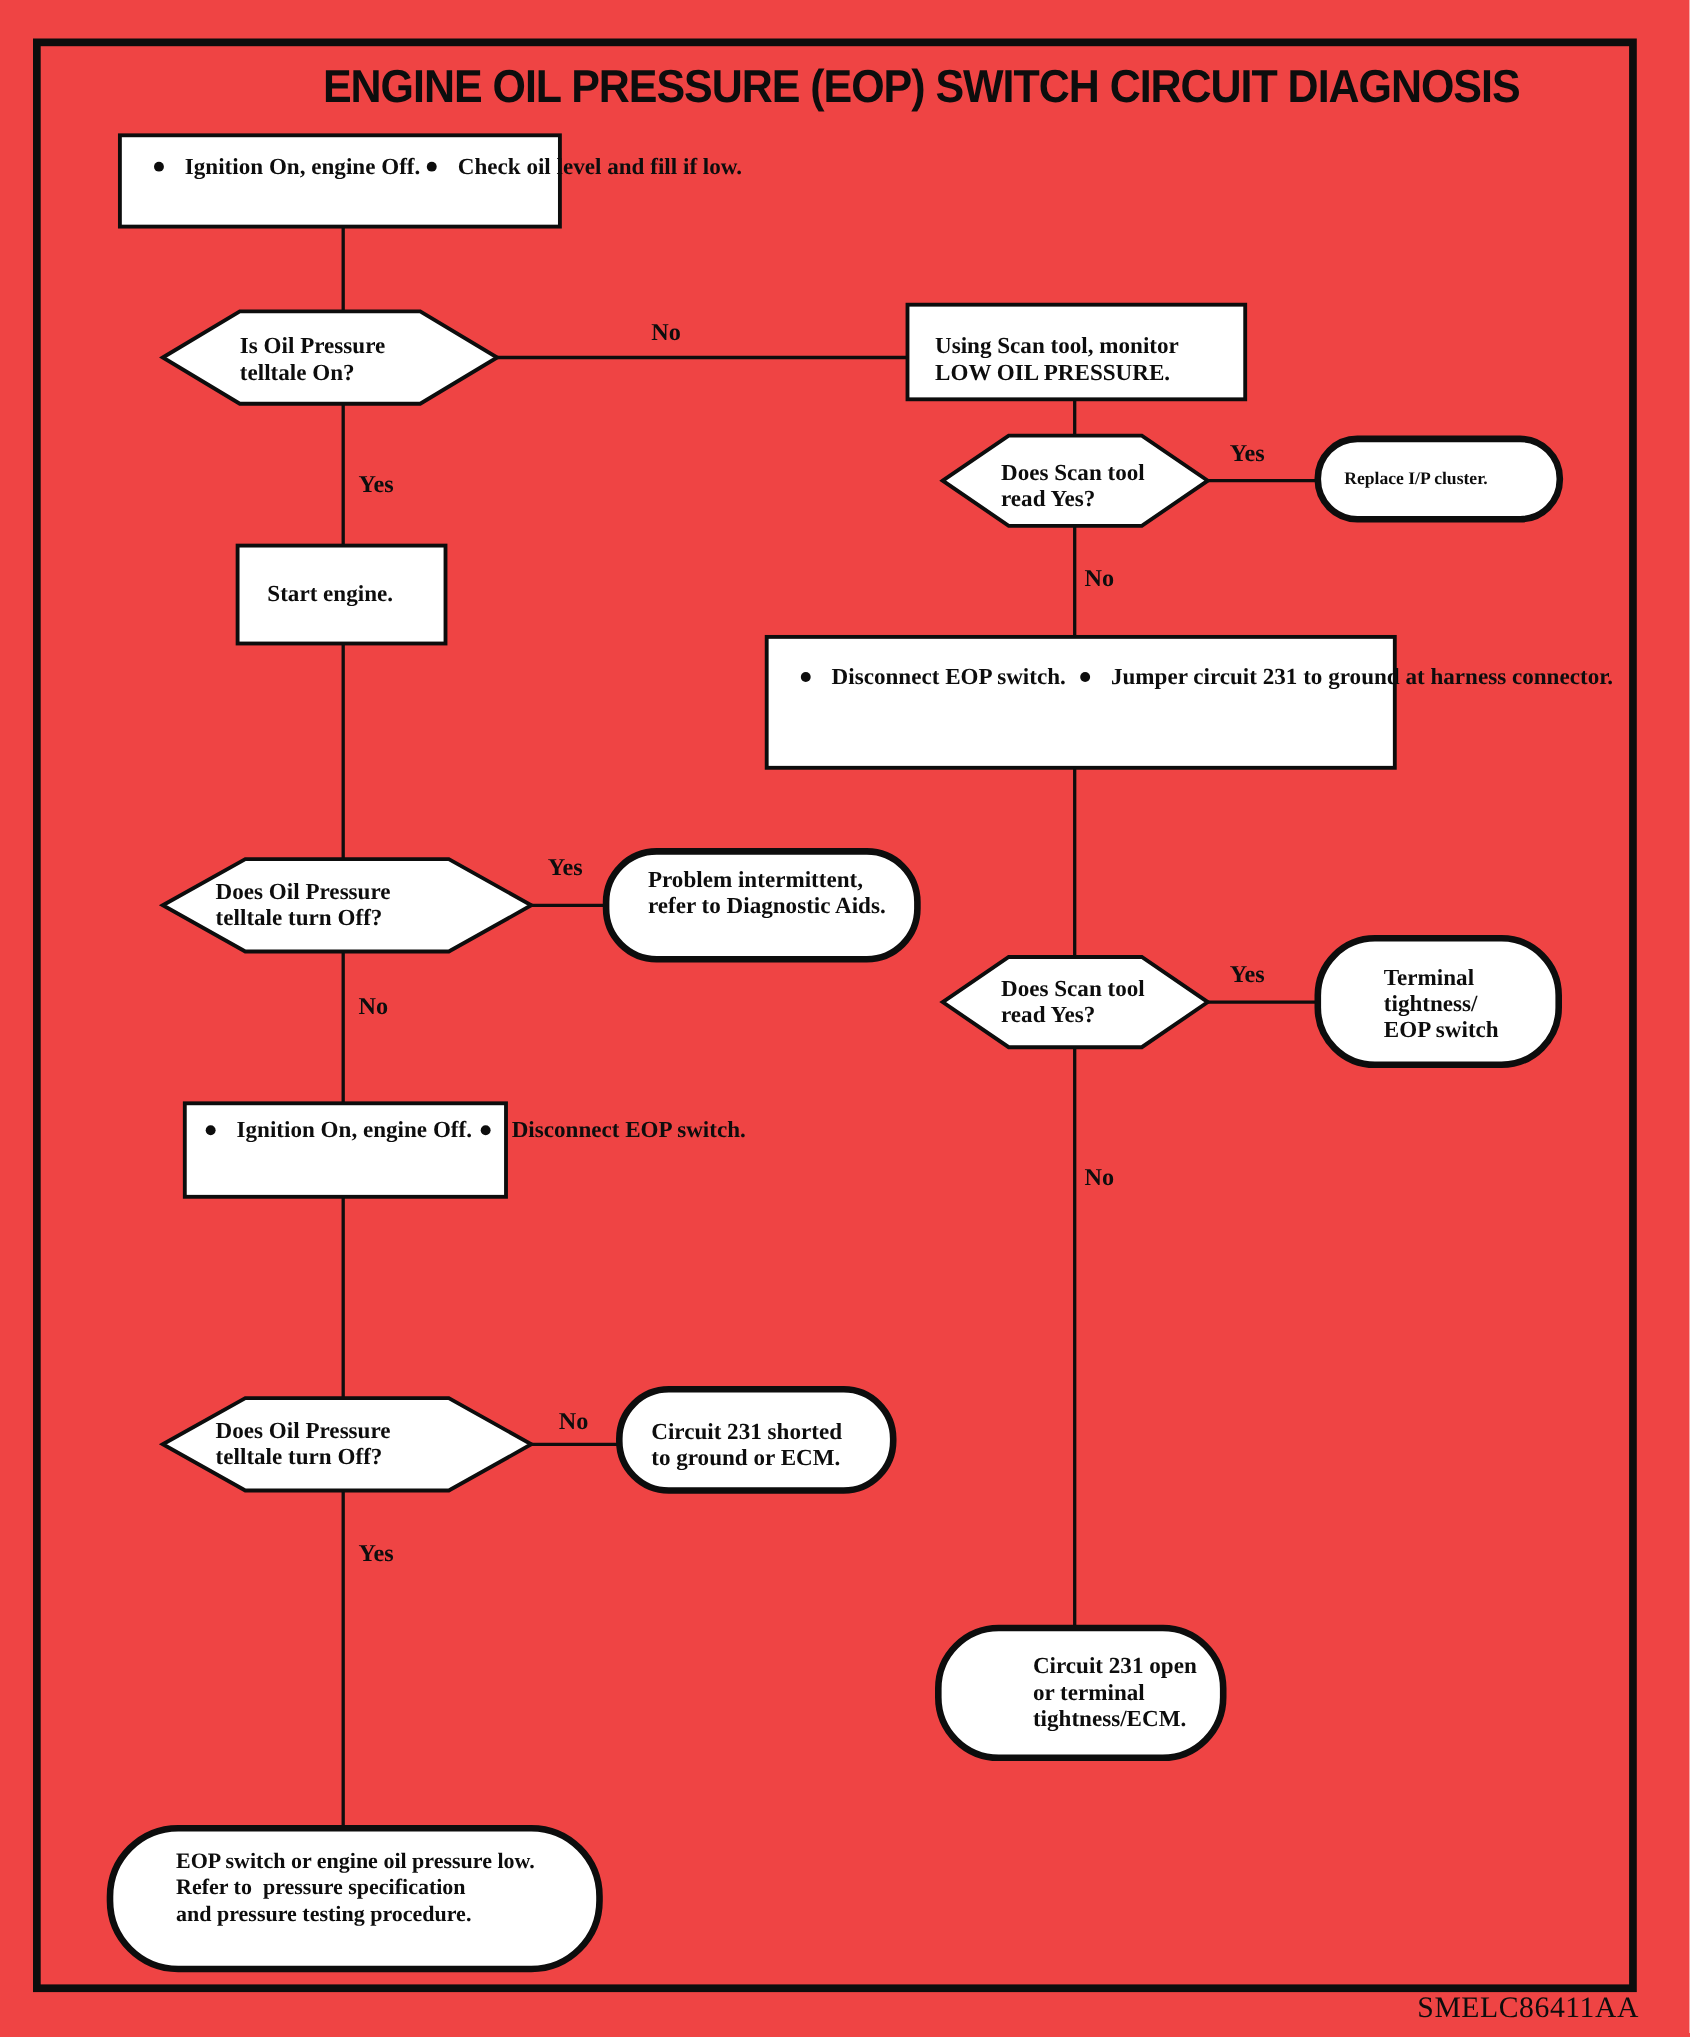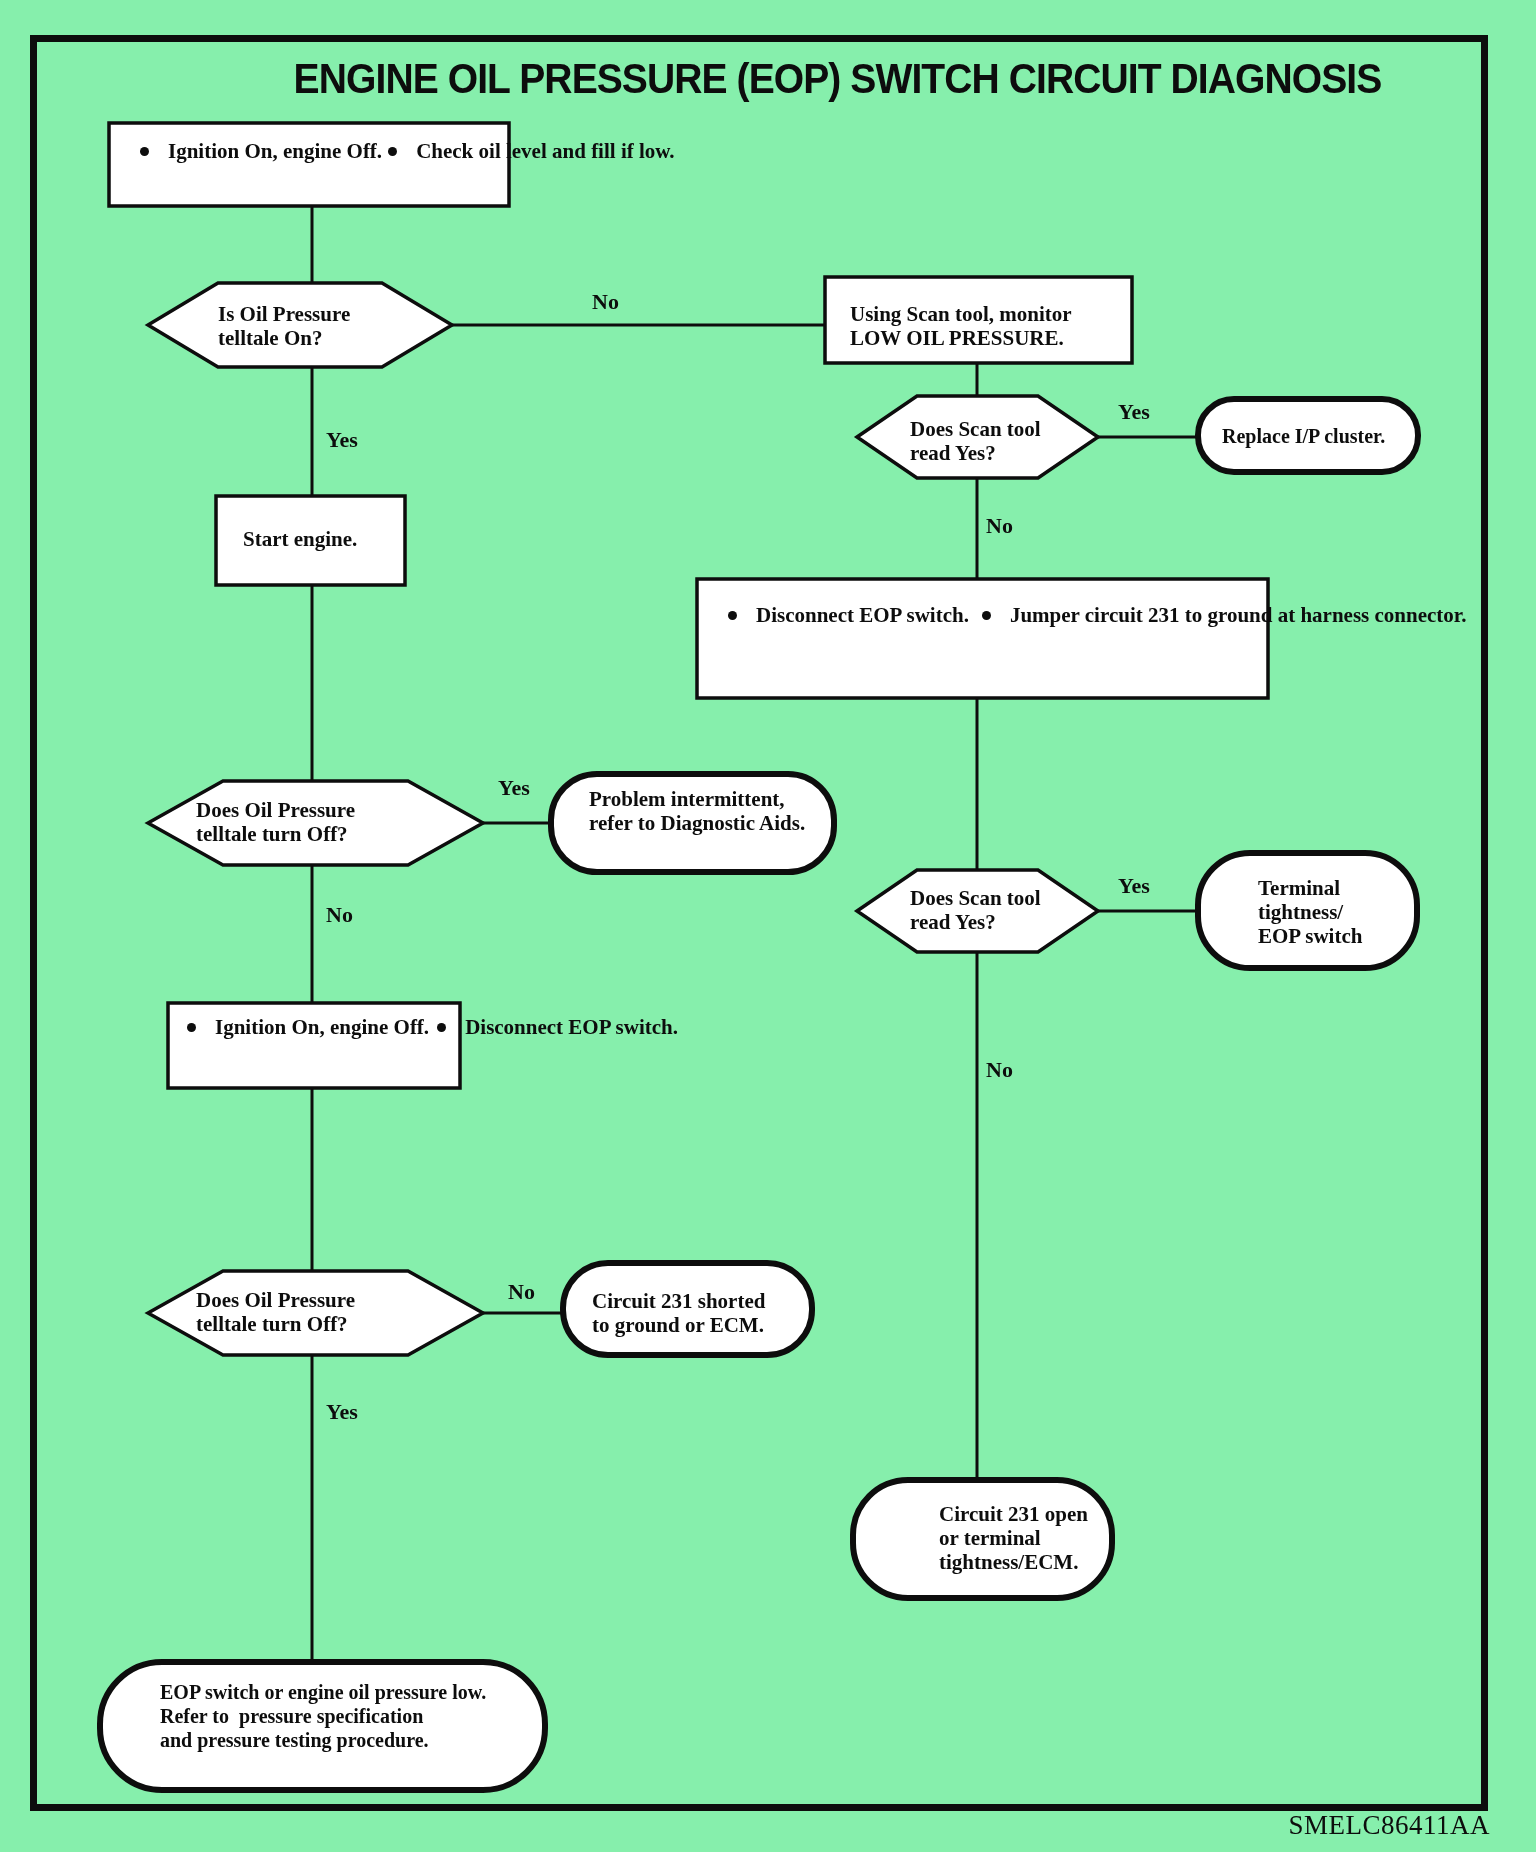--- a/index.html
+++ b/index.html
@@ -1,16 +1,16 @@
 <!DOCTYPE html>
 <html><head>
 <meta charset="utf-8">
 <style>
   html,body{margin:0;padding:0;background:#ffffff;}
-  .canvas{position:relative;width:1536px;height:1852px;background:#86efac;overflow:hidden;
+  .canvas{position:relative;width:1536px;height:1852px;background:#ef4444;overflow:hidden;
           font-family:"Liberation Serif", serif;color:#0d0d0d;}
   svg.shapes{position:absolute;left:0;top:0;}
   .title{position:absolute;left:280px;top:54px;width:1115px;height:50px;
          display:flex;align-items:center;justify-content:center;
          font-family:"Liberation Sans", sans-serif;font-weight:700;font-size:42px;
          letter-spacing:-1px;transform:scaleX(.93);white-space:nowrap;}
   .t{position:absolute;white-space:pre-wrap;font-weight:700;font-size:21px;line-height:24px;}
   .lbl{position:absolute;font-weight:700;font-size:22px;line-height:24px;}
   .bullets{position:absolute;display:flex;flex-direction:row;}
   .brow{display:flex;align-items:center;}
@@ -68,21 +68,21 @@
       <span class="btxt">Check oil level and fill if low.</span>
     </div>
   </div>
 
   <div class="t" style="left:218px;top:302px;">Is Oil Pressure
 telltale On?</div>
   <div class="t" style="left:850px;top:302px;">Using Scan tool, monitor
 LOW OIL PRESSURE.</div>
   <div class="t" style="left:910px;top:417px;">Does Scan tool
 read Yes?</div>
-  <div class="t" style="left:1222px;top:424px;font-size:20px;">Replace I/P cluster.</div>
+  <div class="t" style="left:1222px;top:424px;font-size:16px;">Replace I/P cluster.</div>
   <div class="t" style="left:243px;top:527px;">Start engine.</div>
 
   <div class="bullets" style="left:728px;top:603px;gap:13px;">
     <div class="brow">
       <span class="dot"></span>
       <span class="btxt">Disconnect EOP switch.</span>
     </div>
     <div class="brow">
       <span class="dot"></span>
       <span class="btxt">Jumper circuit 231 to ground at harness connector.</span>

